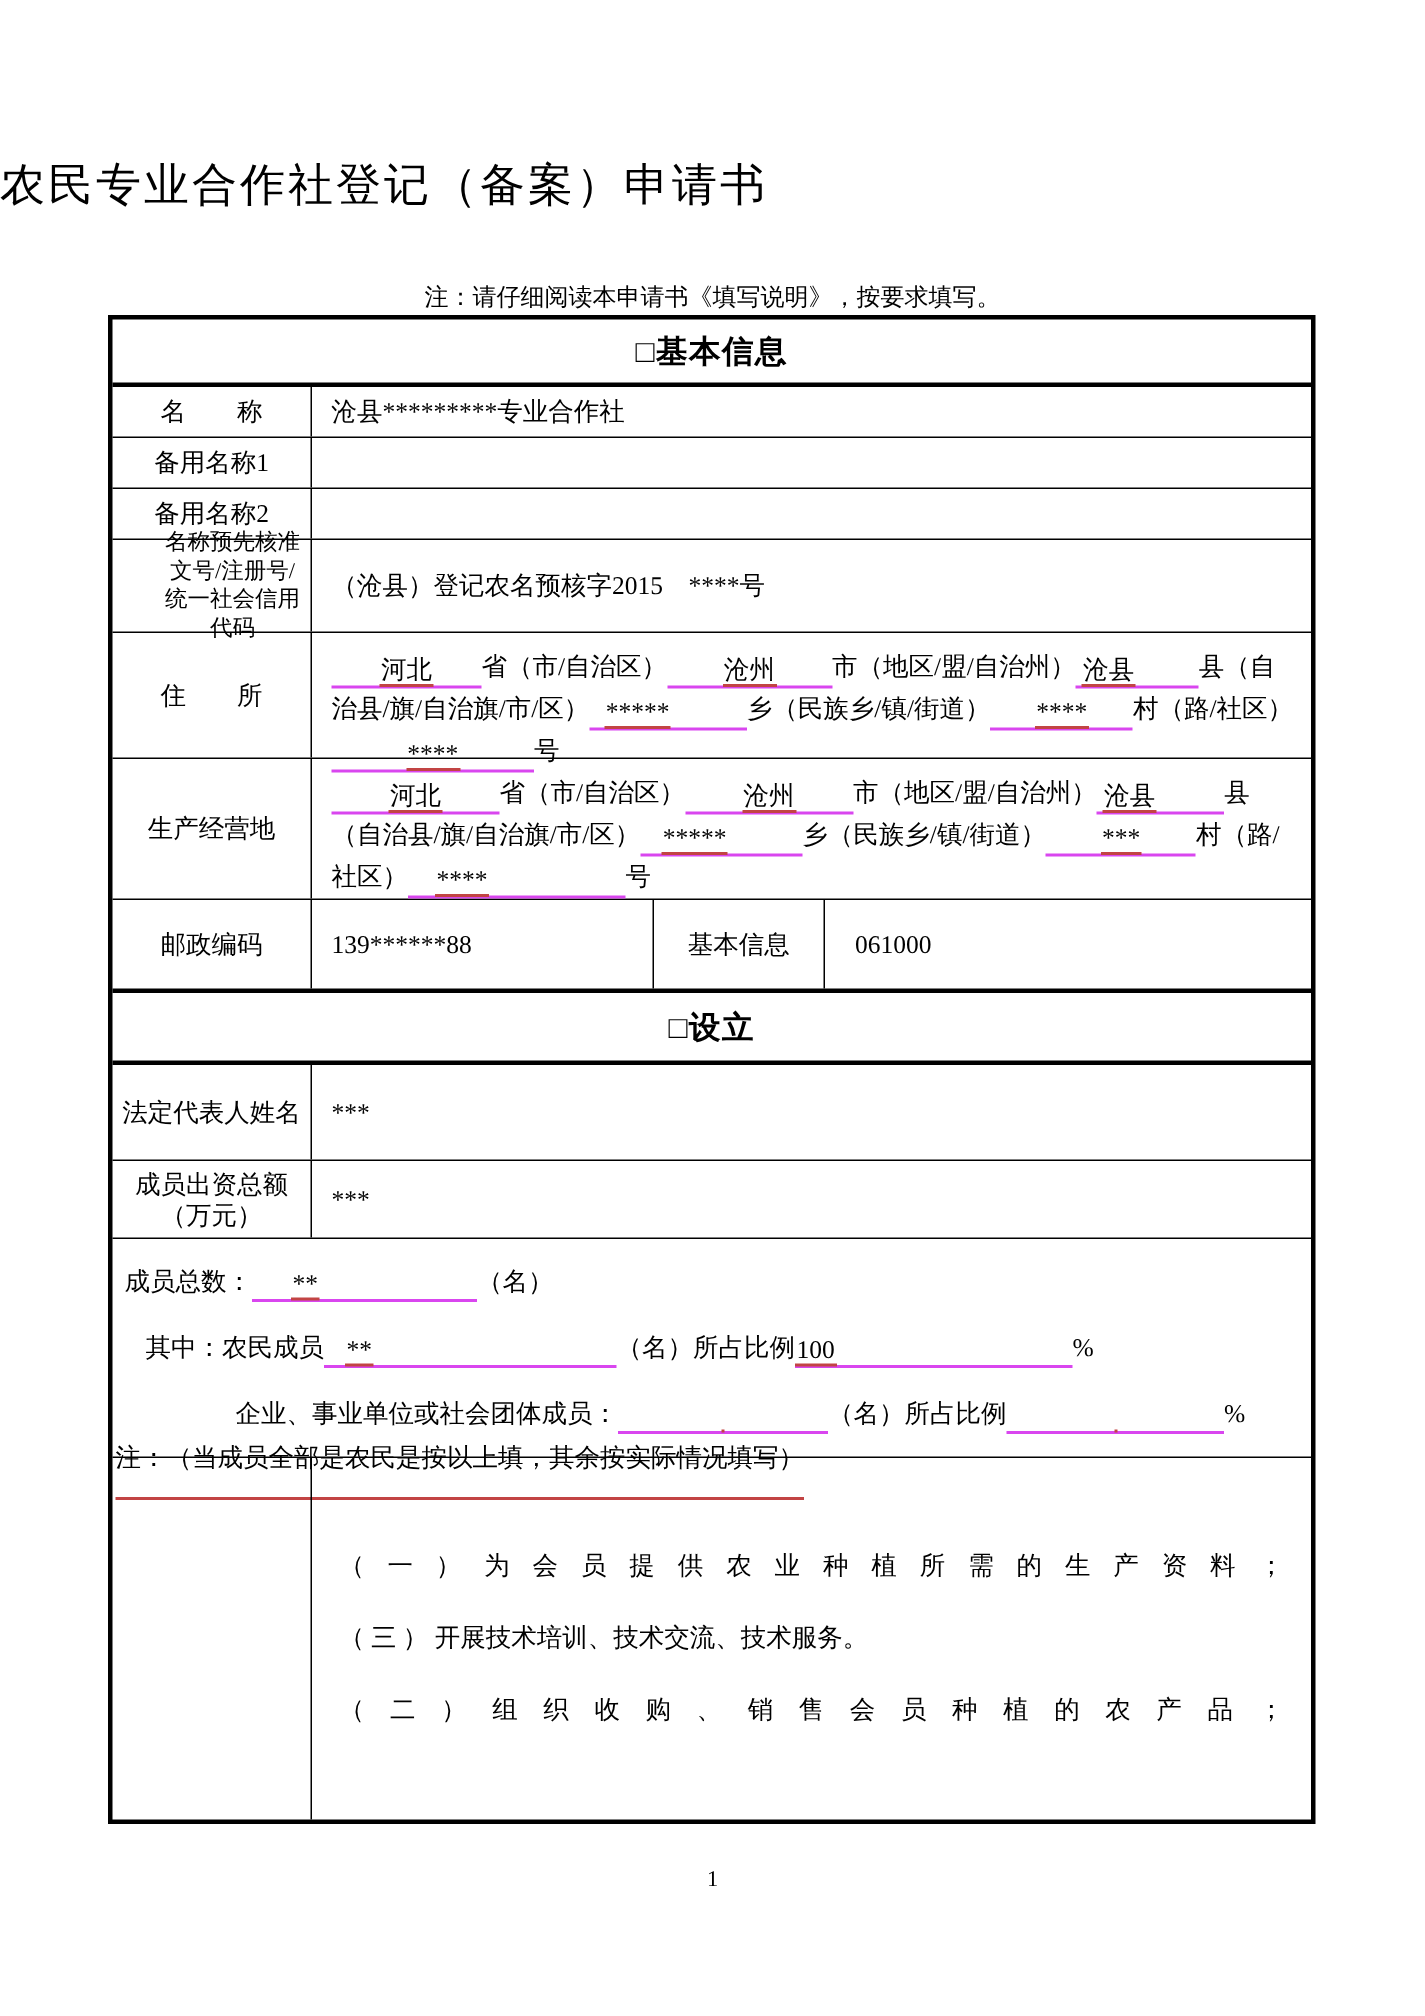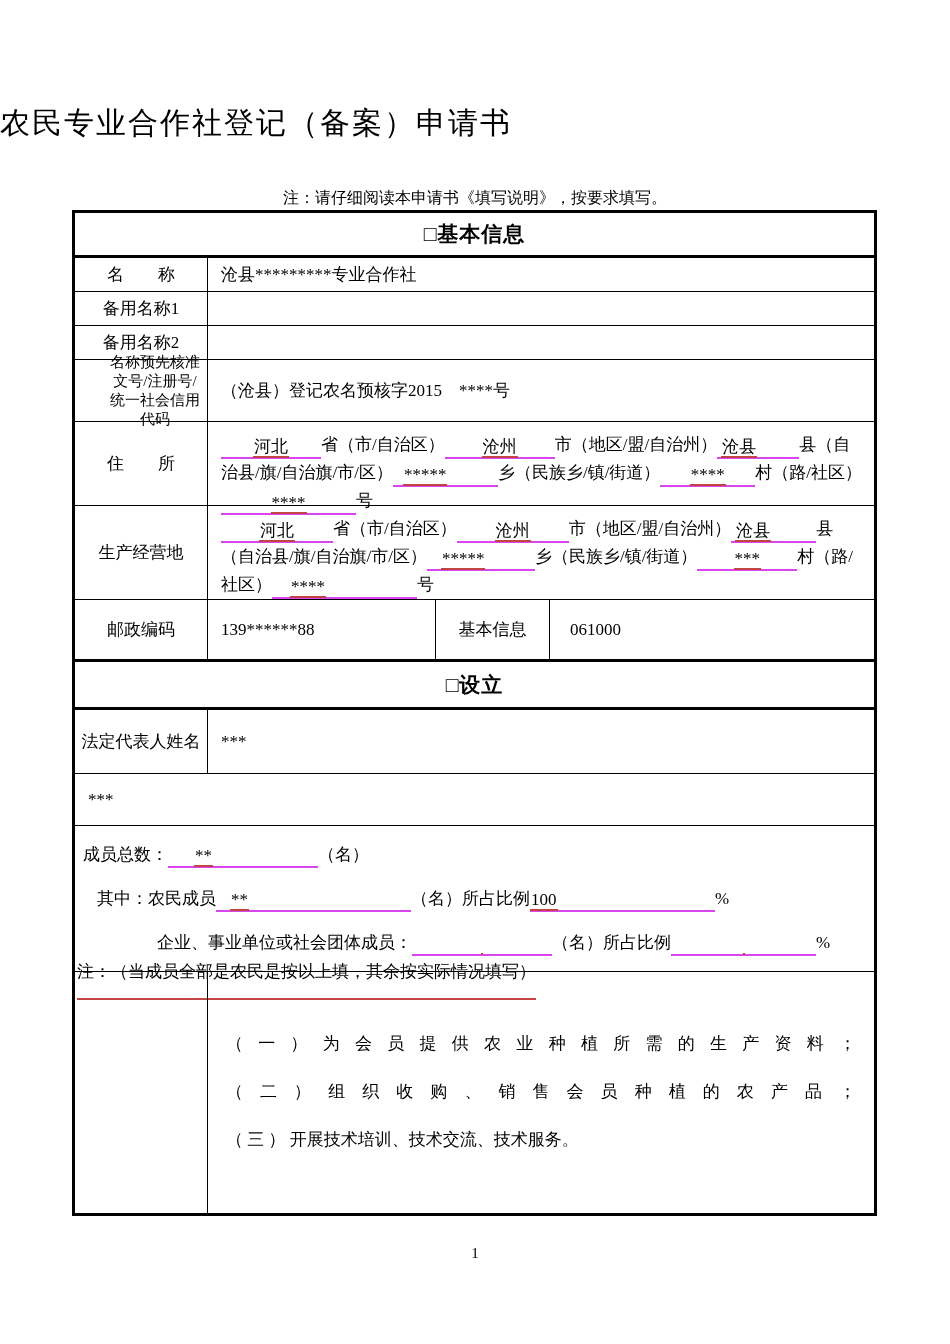--- a/index.html
+++ b/index.html
@@ -150,20 +150,21 @@
     </div>
 
     <div class="section-row" style="height:48px">□设立</div>
 
     <div class="row h48">
       <div class="lbl">法定代表人姓名</div>
       <div class="val">***</div>
     </div>
 
     <div class="row h52">
+      <div class="lbl">成员出资总额（万元）</div>
       <div class="val">***</div>
     </div>
 
     <div class="row" style="height:146px">
       <div class="members-cell">
         <div class="m-line m1">
           <span>成员总数：</span><span class="blank bl-left" style="width:150px;padding-left:26px"><span class="rv">**</span></span><span>（名）</span>
         </div>
         <div class="m-line m2">
           <span>其中：农民成员</span><span class="blank bl-left" style="width:195px;padding-left:14px"><span class="rv">**</span></span><span>（名）所占比例</span><span class="blank bl-left" style="width:185px;"><span class="rv">100</span></span><span>%</span>
@@ -174,22 +175,22 @@
         <div class="m-line m4">
           <span class="red-ul">注：（当成员全部是农民是按以上填，其余按实际情况填写）</span>
         </div>
       </div>
     </div>
 
     <div class="row last" style="height:241px">
       <div class="scope-lbl"></div>
       <div class="scope-cell">
         <p class="scope-line just">（ 一 ） 为 会 员 提 供 农 业 种 植 所 需 的 生 产 资 料 ；</p>
+        <p class="scope-line">（ 三 ） 开展技术培训、技术交流、技术服务。</p>
         <p class="scope-line just">（ 二 ） 组 织 收 购 、 销 售 会 员 种 植 的 农 产 品 ；</p>
-        <p class="scope-line">（ 三 ） 开展技术培训、技术交流、技术服务。</p>
       </div>
     </div>
 
   </div>
 
   <div class="page-num">1</div>
 
 </div>
 
 </body></html>

